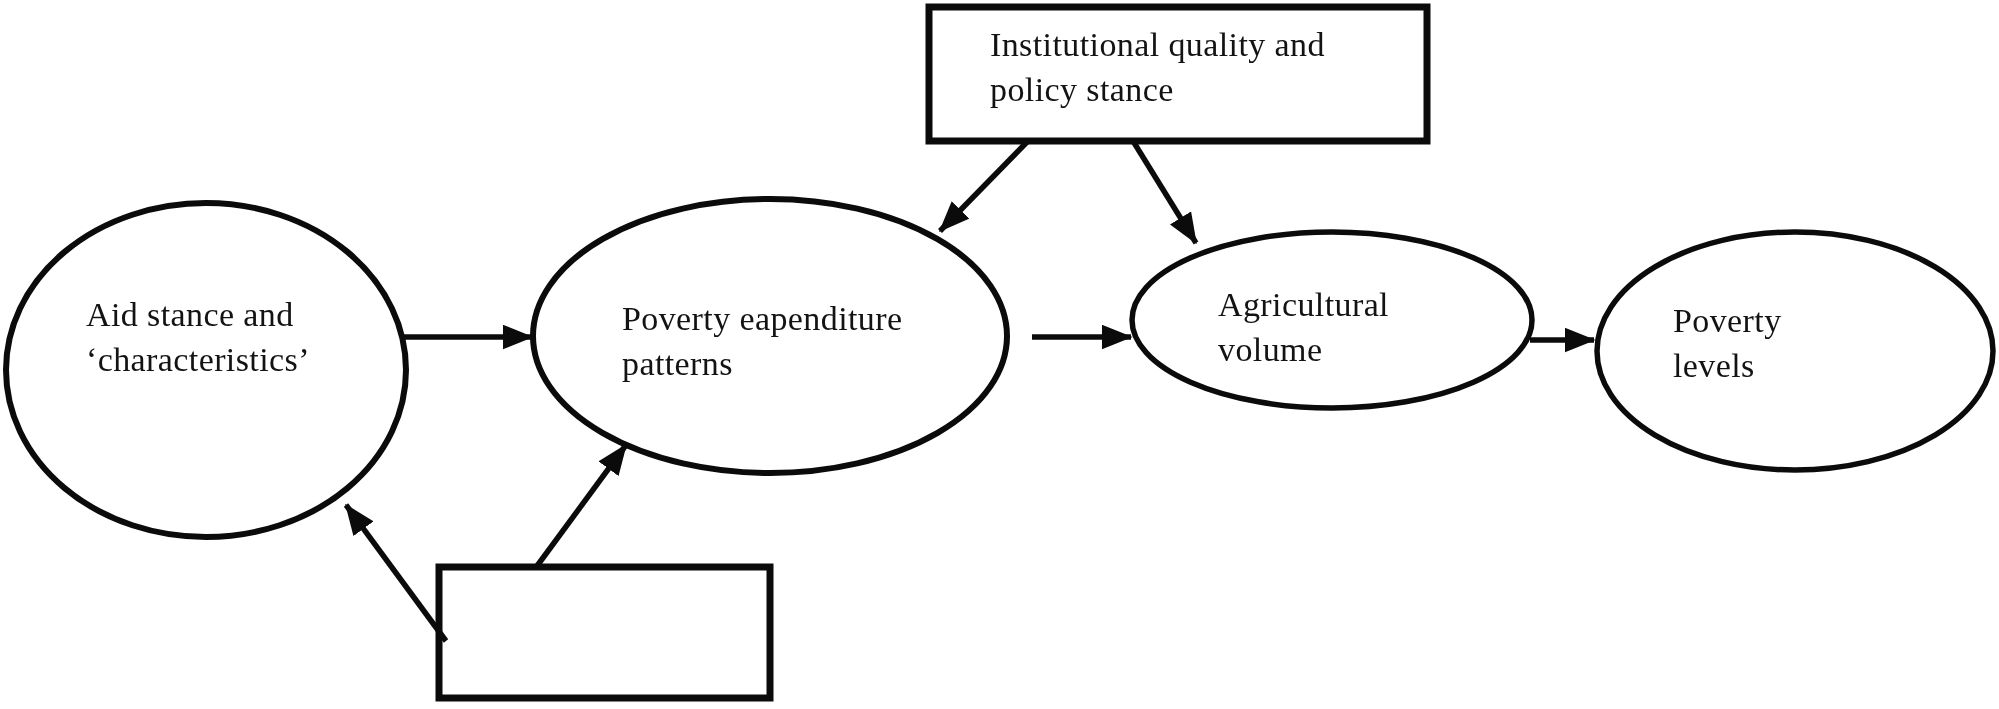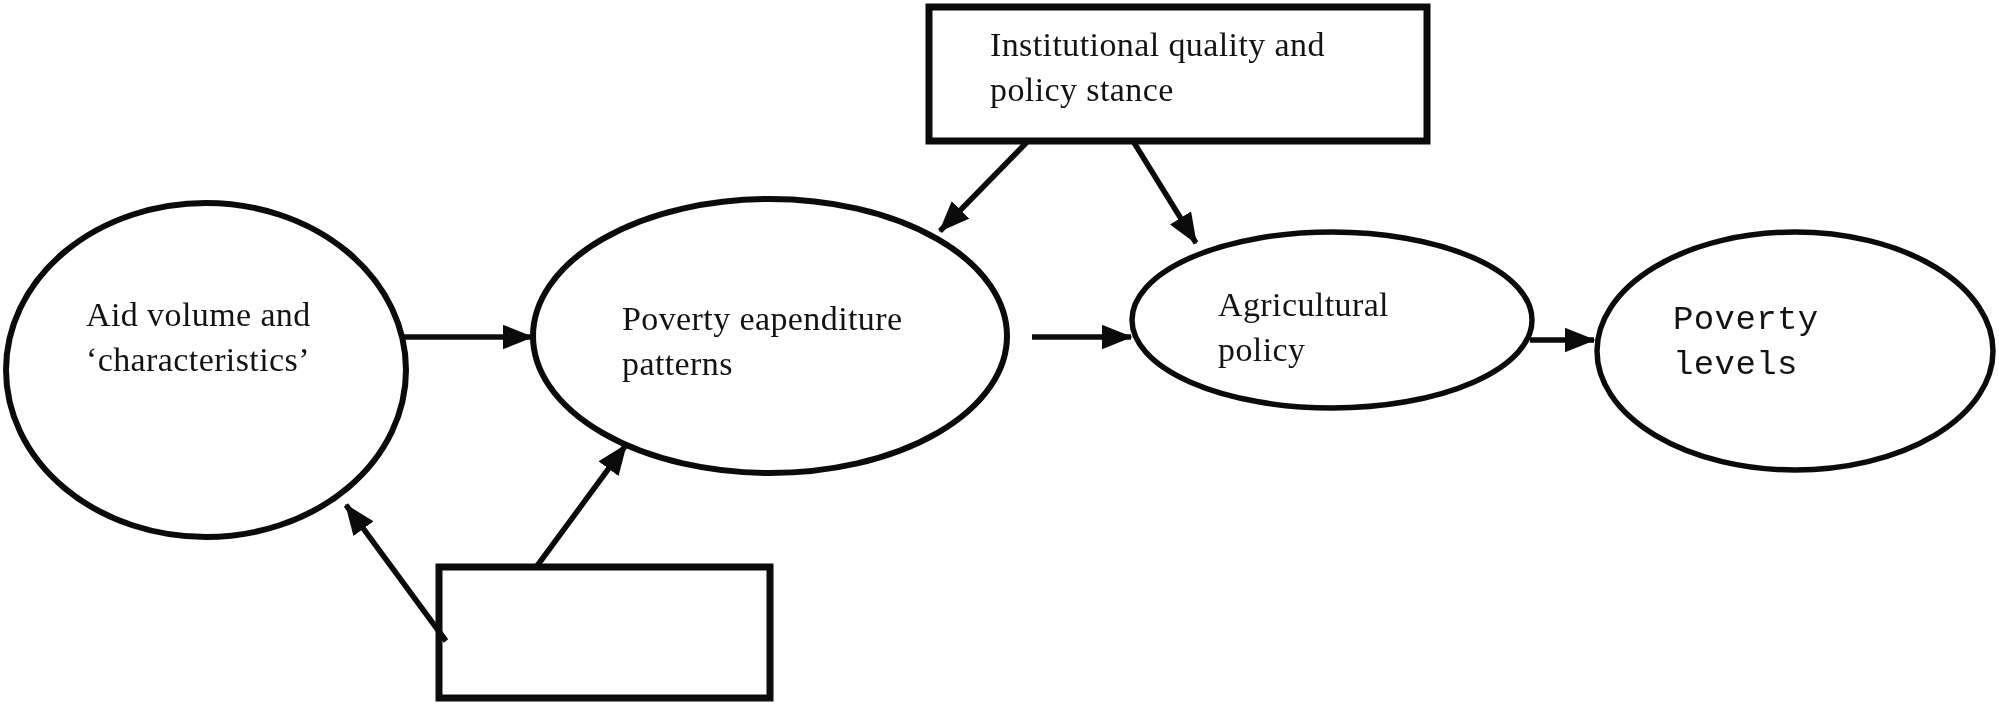--- a/index.html
+++ b/index.html
@@ -56,25 +56,25 @@
     <line x1="1133" y1="141" x2="1196" y2="243" stroke="#0b0b0b" stroke-width="5.5" marker-end="url(#arrowhead)"></line>
     <line x1="1032" y1="337" x2="1131" y2="337" stroke="#0b0b0b" stroke-width="5.5" marker-end="url(#arrowhead)"></line>
     <line x1="1530" y1="340" x2="1594" y2="340" stroke="#0b0b0b" stroke-width="5.5" marker-end="url(#arrowhead)"></line>
     <line x1="446" y1="641" x2="346" y2="505" stroke="#0b0b0b" stroke-width="5.5" marker-end="url(#arrowhead)"></line>
     <line x1="537" y1="566" x2="626" y2="445" stroke="#0b0b0b" stroke-width="5.5" marker-end="url(#arrowhead)"></line>
   </svg>
 
   <div class="label" style="left: 974px; top: 22px; color: rgb(19, 19, 19); margin-left: 16px;">Institutional quality and
 policy stance</div>
 
-  <div class="label" style="left: 86px; top: 292px; color: rgb(19, 19, 19);">Aid volume and
+  <div class="label" style="left: 86px; top: 292px; color: rgb(19, 19, 19);">Aid stance and
 ‘characteristics’</div>
 
   <div class="label" style="left: 622px; top: 296px; color: rgb(19, 19, 19);">Poverty eapenditure
 patterns</div>
 
   <div class="label" style="left: 1218px; top: 282px; color: rgb(19, 19, 19);">Agricultural
-policy</div>
+volume</div>
 
-  <div class="label" style="left: 1673px; top: 298px; color: rgb(19, 19, 19); font-family: Liberation Mono, monospace;">Poverty
+  <div class="label" style="left: 1673px; top: 298px; color: rgb(19, 19, 19);">Poverty
 levels</div>
 
 </div>
 
 </body></html>

